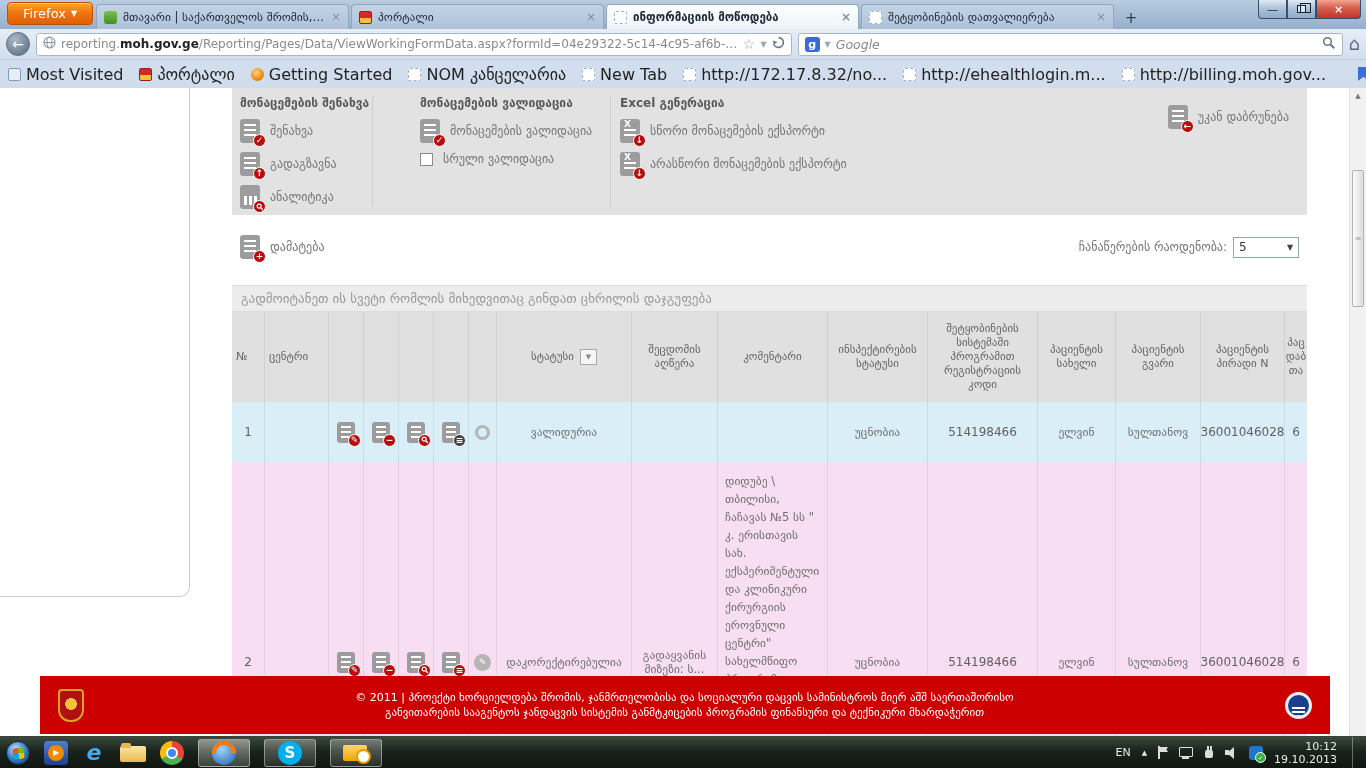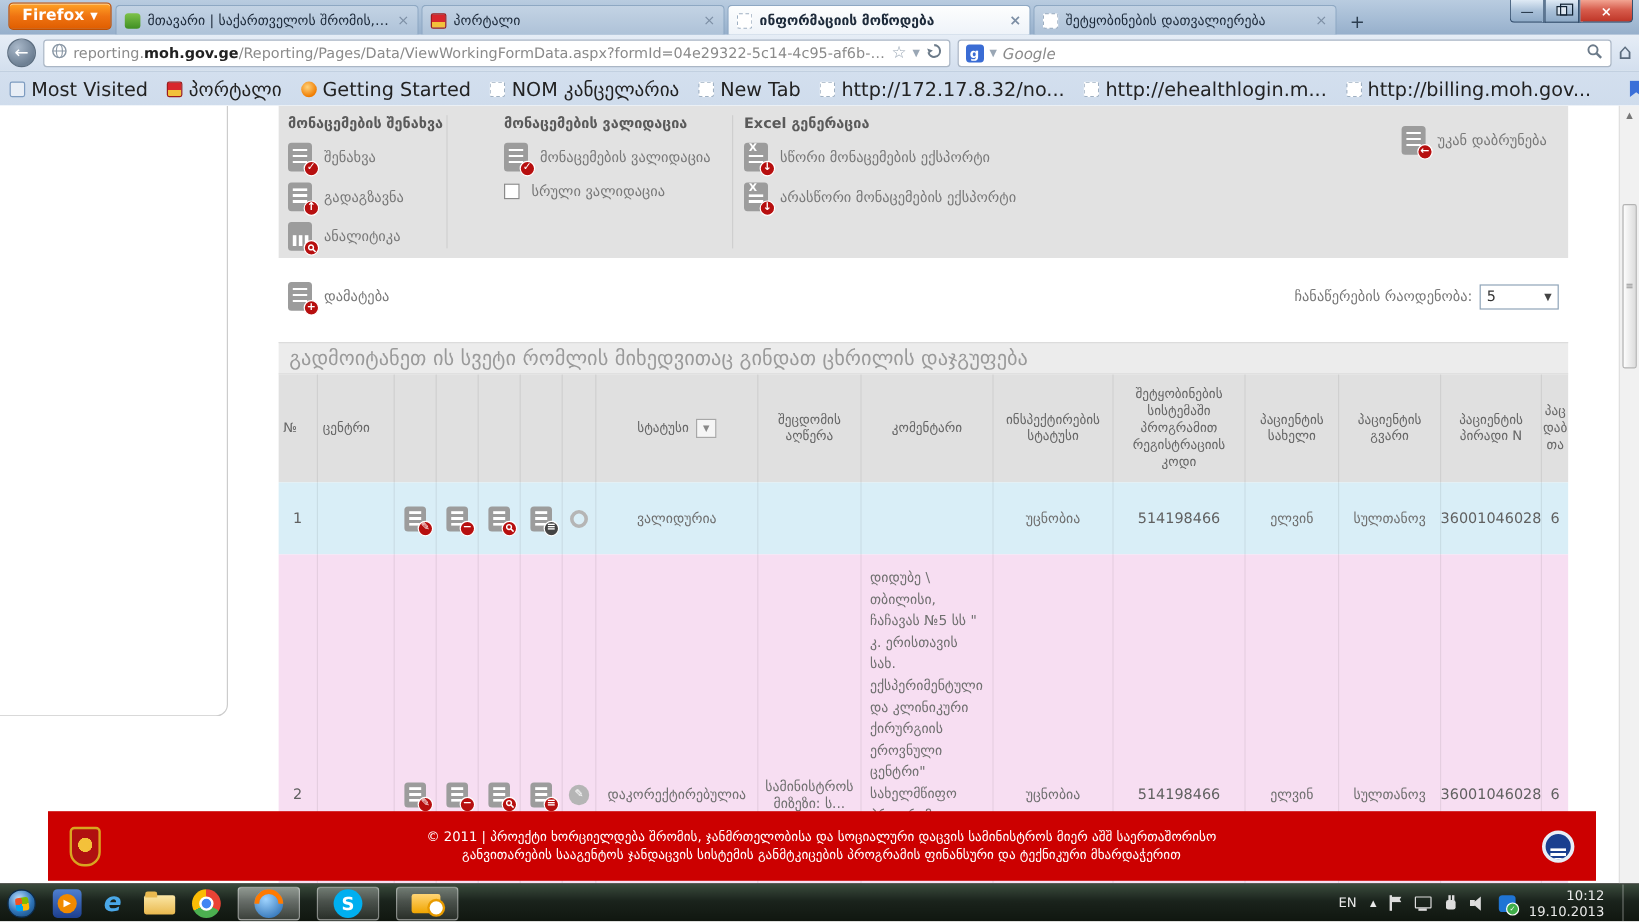--- a/index.html
+++ b/index.html
@@ -4,21 +4,21 @@
 <style>
   *{margin:0;padding:0;box-sizing:border-box}
   body{font-family:"DejaVu Sans",sans-serif}
   .screen{position:relative;width:1366px;height:768px;overflow:hidden;background:#fff}
 
   
   .titlebar{position:absolute;left:0;top:0;width:1366px;height:29px;
     background:linear-gradient(180deg,#b9cce0 0%,#a4bbd4 60%,#96afcb 100%);}
   .fx-btn{position:absolute;left:7px;top:2px;width:86px;height:23px;border-radius:4px;
     background:linear-gradient(180deg,#ffa325,#ef7312 50%,#e05e00);border:1px solid #c14f00;
-    color:#fff;font-weight:bold;font-size:13px;display:flex;align-items:center;justify-content:center;gap:5px;
+    color:#fff;font-weight:normal;font-size:13px;display:flex;align-items:center;justify-content:center;gap:5px;
     box-shadow:inset 0 1px 0 rgba(255,255,255,.45)}
   .fx-caret{font-size:8px}
   .tabs{position:absolute;left:96px;top:4px;height:25px;display:flex;align-items:flex-end}
   .tab{height:25px;display:flex;align-items:center;gap:6px;padding:0 7px;width:253px;
     border:1px solid #8ea8c3;border-bottom:none;border-radius:4px 4px 0 0;margin-right:2px;
     background:linear-gradient(180deg,#c3d3e4,#aec2d8);color:#1d2a3a;font-size:11.5px;overflow:hidden}
   .tab.active{background:linear-gradient(180deg,#fdfefe,#eef3f9);font-weight:bold;}
   .tab-label{flex:1;white-space:nowrap;overflow:hidden;text-overflow:ellipsis}
   .tab-close{color:#7d8fa5;font-size:12px;flex:0 0 auto}
   .fav{width:13px;height:13px;flex:0 0 auto;display:inline-block}
@@ -100,21 +100,21 @@
   
   .addrow{display:flex;align-items:center;margin-top:13px;height:38px;padding:0 8px}
   .addrow .tool{margin-top:0}
   .rec-ctl{margin-left:auto;display:flex;align-items:center;gap:6px;font-size:12px;color:#787878}
   .select{width:66px;height:21px;background:#fff;border:1px solid #8fa4b8;display:flex;align-items:center;
     font-size:12px;color:#333;padding-left:5px}
   .select .sel-caret{margin-left:auto;width:16px;text-align:center;color:#444;font-size:8px}
 
   
   .hintbar{margin-top:19px;height:27px;background:#ececec;border-top:1px solid #dcdcdc;border-bottom:1px solid #dcdcdc;
-    display:flex;align-items:center;padding:0 9px;font-size:17px;color:#9a9a9a}
+    display:flex;align-items:center;padding:0 9px;font-size:13px;color:#9a9a9a}
 
   
   .thead{display:flex;background:#e0e0e0;height:90px}
   .trow{display:flex}
   .row-valid{background:#d9eef7;height:60px}
   .row-corr{background:#f7def2;height:400px}
   .c{display:flex;align-items:center;justify-content:center;text-align:center;
     border-right:1px solid rgba(0,0,0,0.07);padding:2px 4px;font-size:11.5px;color:#707070;overflow:hidden}
   .thead .c{font-size:11px;color:#666;line-height:14px}
   .c0{width:33px}.c1{width:64px}.ci{width:35px}.c6{width:28px}.c7{width:135px}.c8{width:86px}
@@ -557,21 +557,21 @@
               <span class="badge">≡</span>
             </span>
           </div>
         <div class="c c6">
             <span class="dot">✎</span>
           </div>
         <div class="c c7">
             <span>დაკორექტირებულია</span>
           </div>
         <div class="c c8">
-            <span>სამინისტროს მიზეზი: ს...</span>
+            <span>გადაყვანის მიზეზი: ს...</span>
           </div>
         <div class="c c9 cell-comment">
             <span>დიდუბე \ თბილისი, ჩაჩავას №5 სს " კ. ერისთავის სახ. ექსპერიმენტული და კლინიკური ქირურგიის ეროვნული ცენტრი" სახელმწიფო პროგრამით მოსათხოვი</span>
           </div>
         <div class="c c10">
             <span>უცნობია</span>
           </div>
         <div class="c c11 num-cell">
             <span>514198466</span>
           </div>

